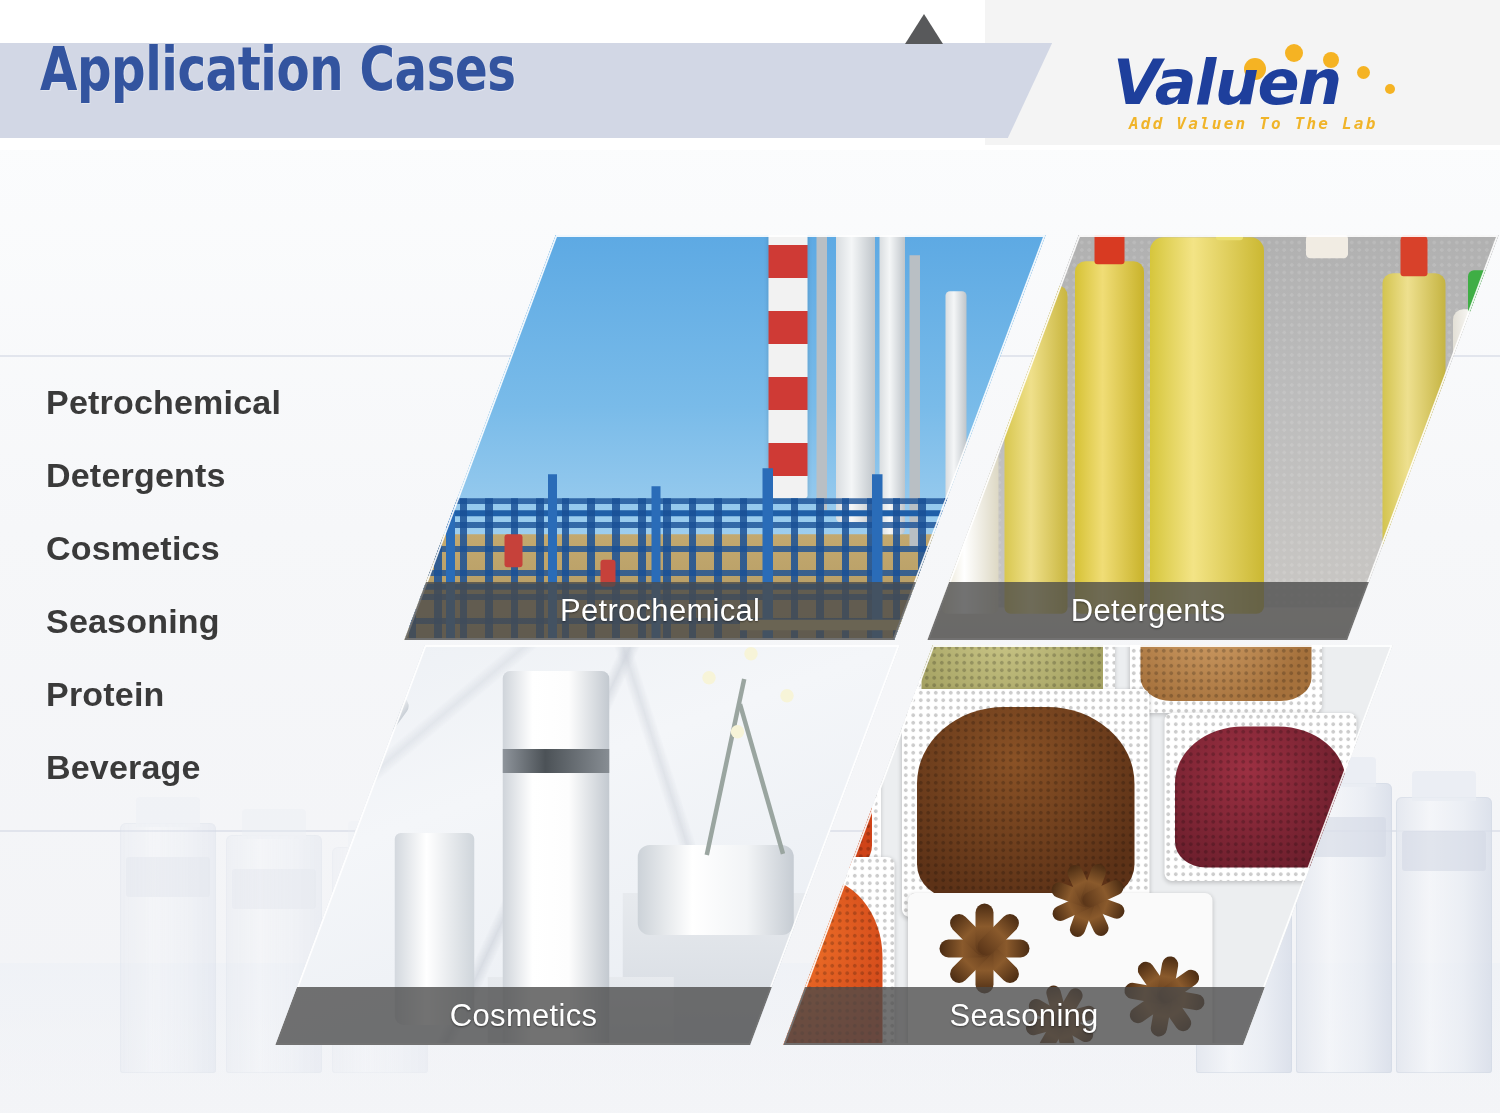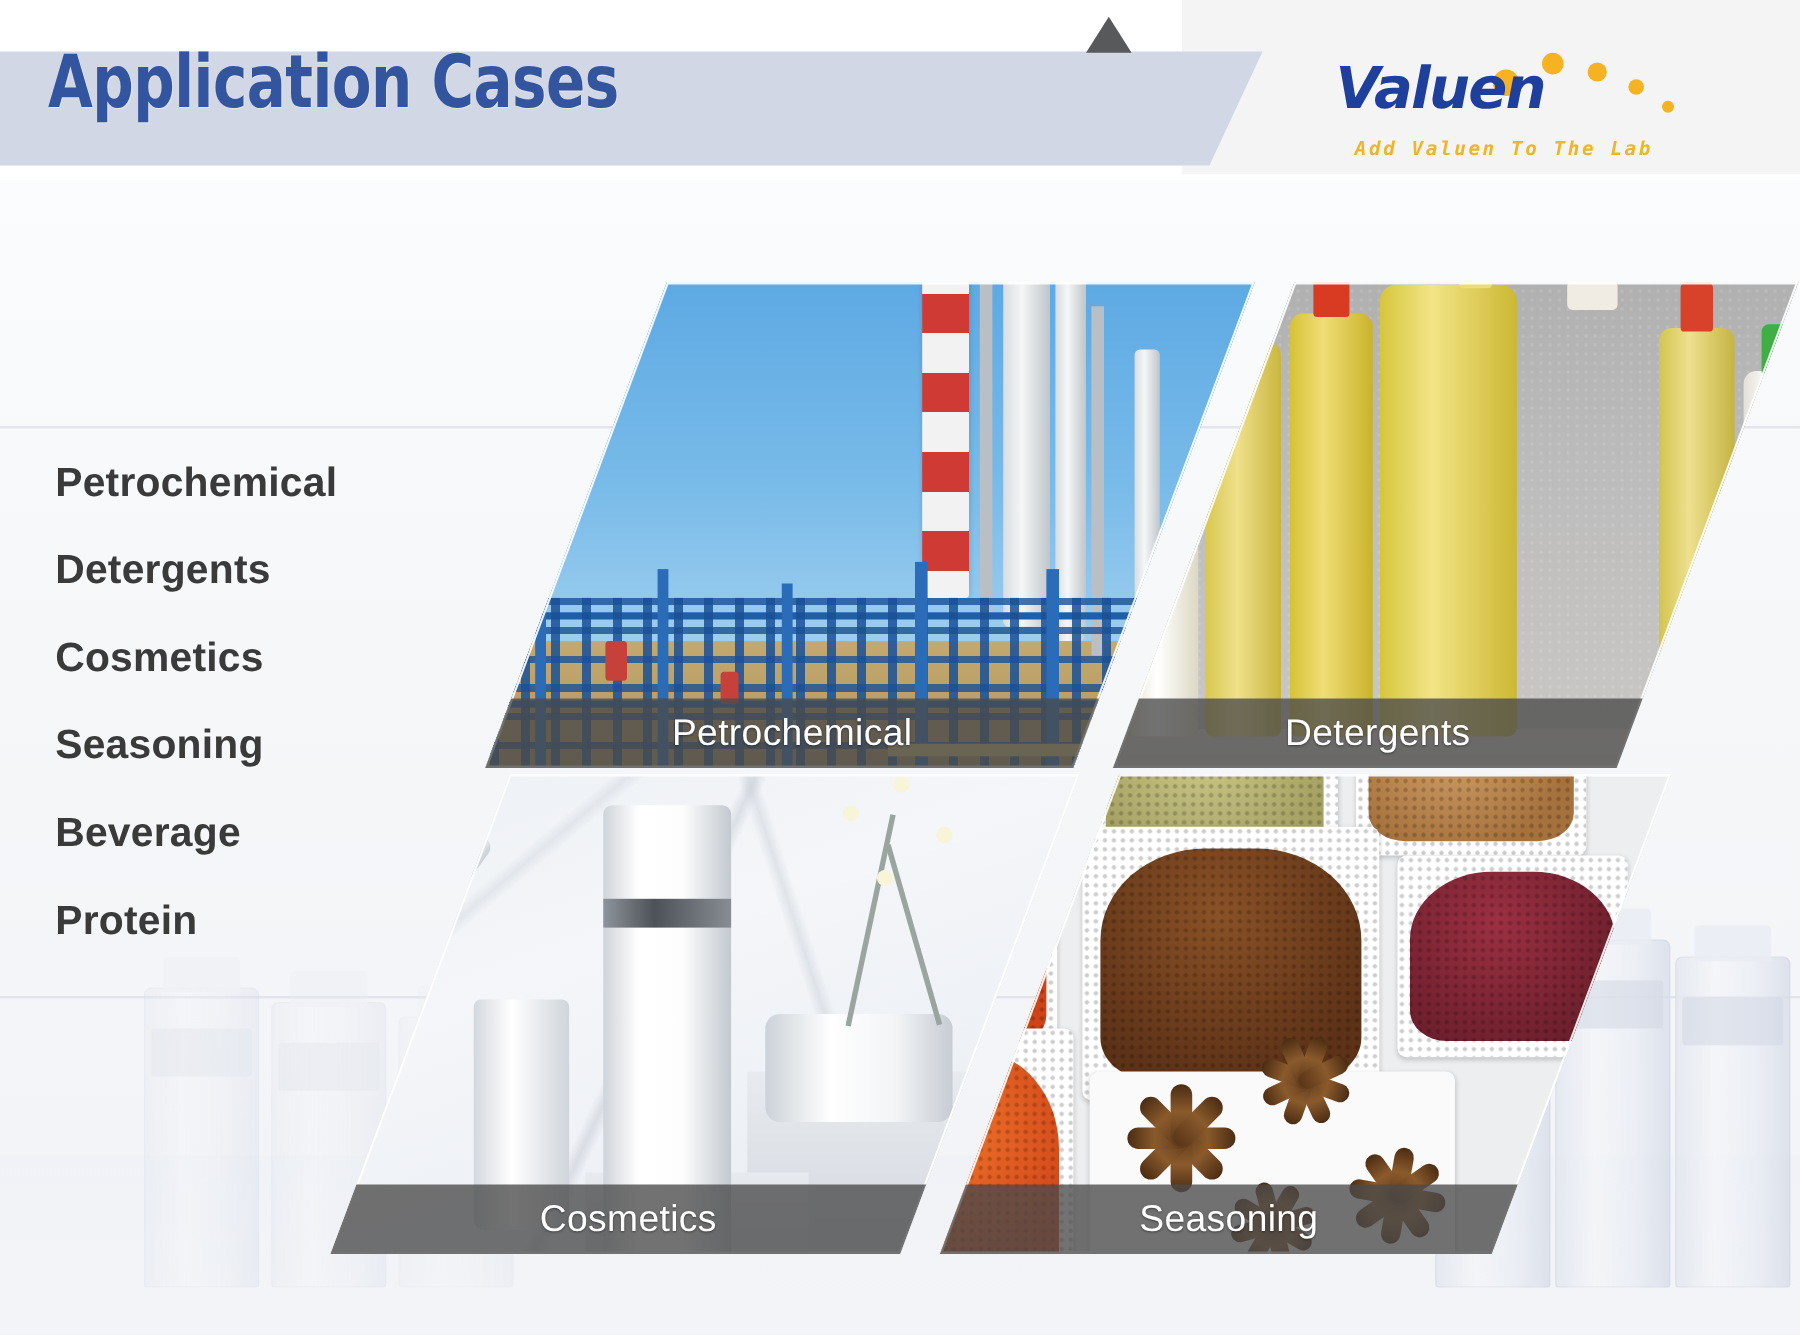--- a/index.html
+++ b/index.html
@@ -114,21 +114,21 @@
 
   
   .logo {
     position: absolute;
     left: 1113px; top: 22px;
     width: 270px; height: 112px;
   }
   .logo-word {
     position: absolute;
     left: 0; top: 24px;
-    font-size: 48px;
+    font-size: 62px;
     font-weight: 700;
     font-style: italic;
     color: #1e3f9c;
     font-family: "DejaVu Sans", sans-serif;
     letter-spacing: -1.5px;
     white-space: nowrap;
   }
   .logo-tag {
     position: absolute;
     left: 16px; top: 92px;
@@ -303,22 +303,22 @@
       <div class="logo-word">Valuen</div>
       <div class="logo-tag">Add Valuen To The Lab</div>
     </div>
   </div>
 
   <div class="cat-list">
     <div class="cat-item">Petrochemical</div>
     <div class="cat-item">Detergents</div>
     <div class="cat-item">Cosmetics</div>
     <div class="cat-item">Seasoning</div>
+    <div class="cat-item">Protein</div>
     <div class="cat-item">Beverage</div>
-    <div class="cat-item">Protein</div>
   </div>
 
   <div class="tile" id="tile-petrochemical">
     <div class="tile-inner">
       <div class="photo">
         <div class="pc-sky"></div>
         <div class="pc-ground"></div>
 
         <div class="pc-stack" style="left:56%; top:2%;  height:58%;"></div>
         <div class="pc-pipe-thin" style="left:62.5%; top:0%; height:62%;"></div>

